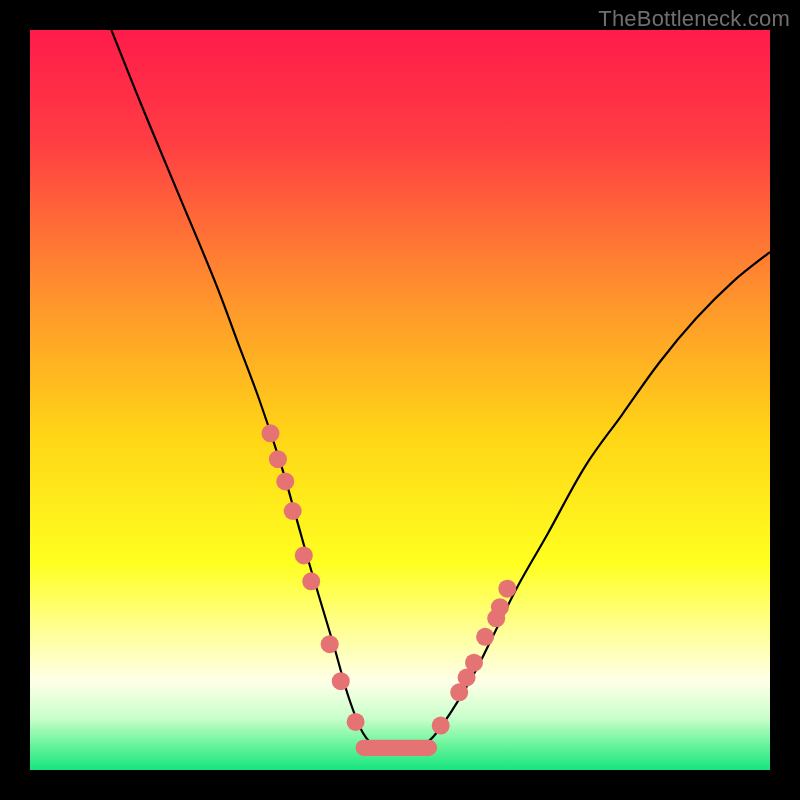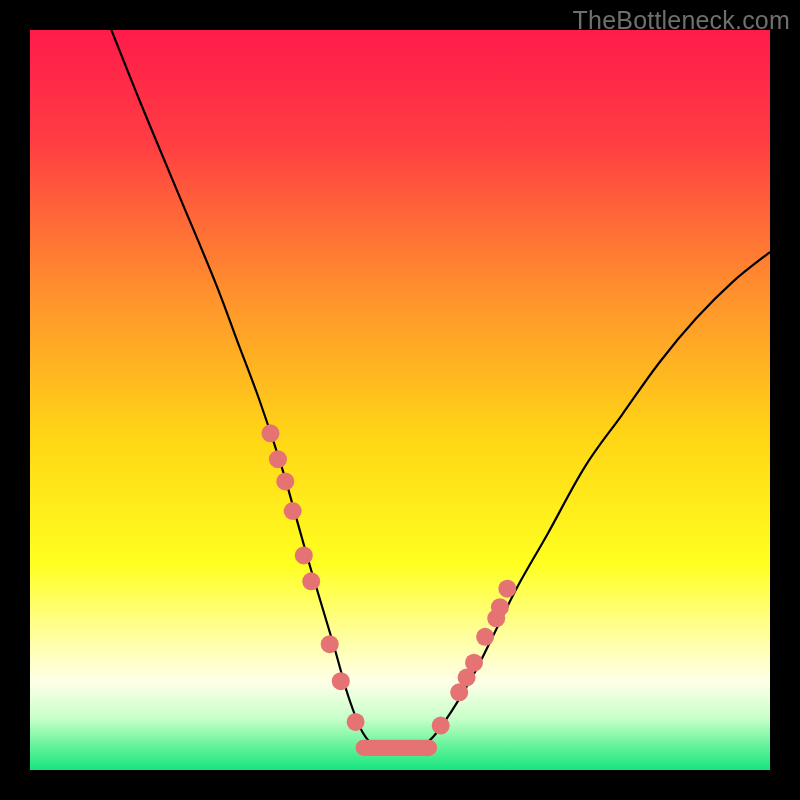--- a/index.html
+++ b/index.html
@@ -23,21 +23,21 @@
     top: 30px;
     left: 30px;
     width: 740px;
     height: 740px;
     overflow: hidden;
   }
   .watermark {
     position: absolute;
     top: 6px;
     right: 10px;
-    font-size: 25px;
+    font-size: 22px;
     font-weight: 500;
     color: #6f6f6f;
     letter-spacing: 0.2px;
   }
   svg { display: block; }
 </style>
 </head>
 <body>
 
 <div class="frame">

